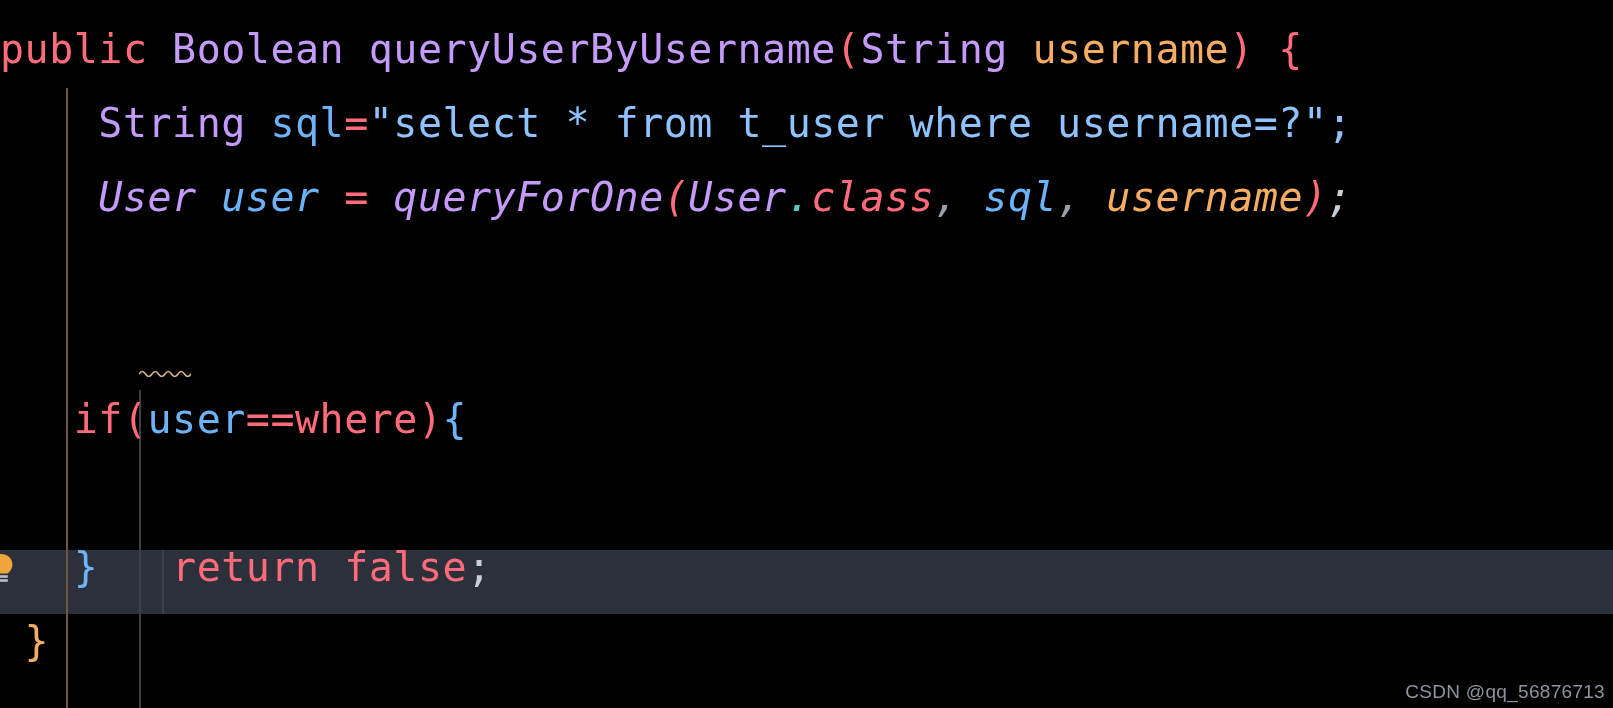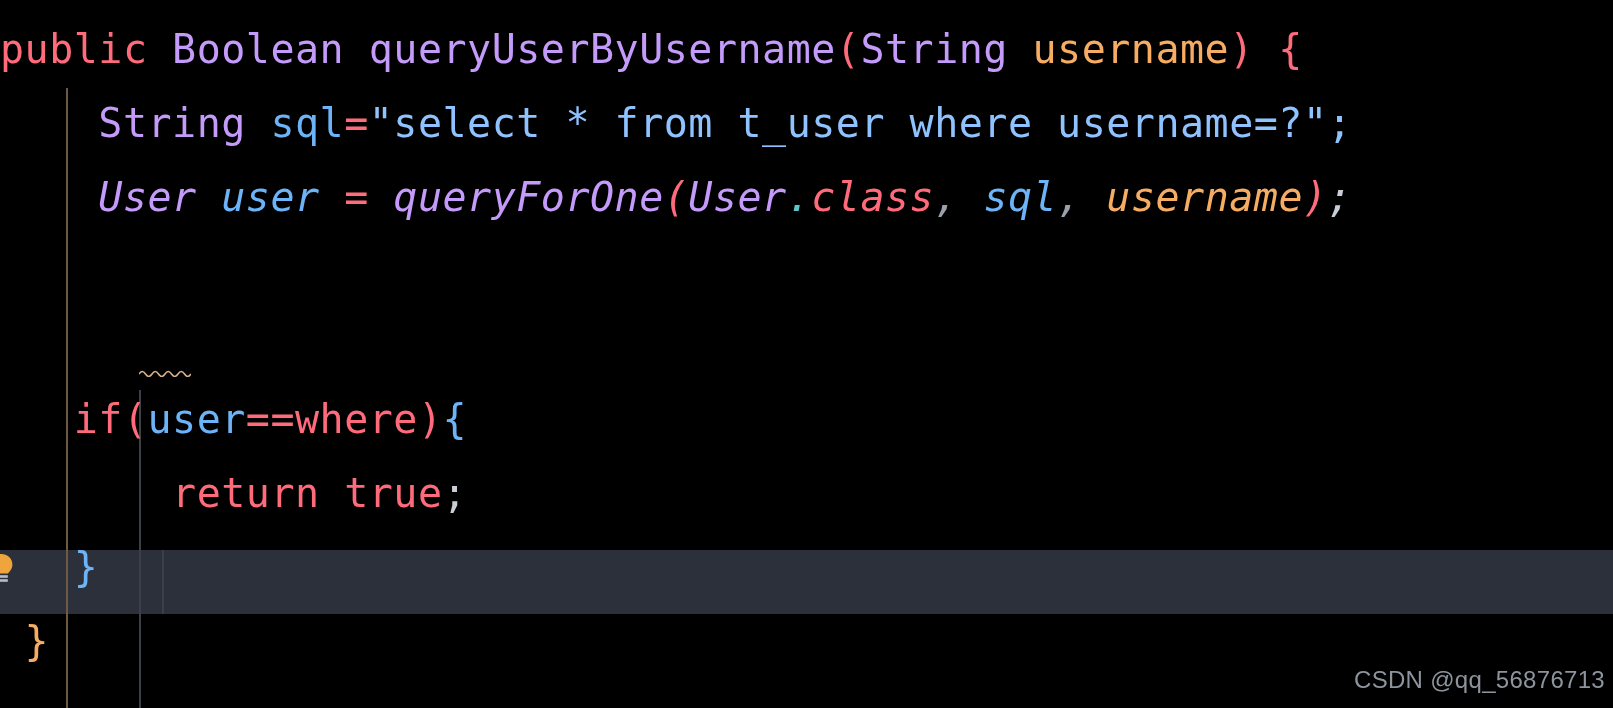--- a/index.html
+++ b/index.html
@@ -102,23 +102,23 @@
     top: 368px;
     width: 52px;
     height: 9px;
     pointer-events: none;
   }
 
   
   #watermark {
     position: absolute;
     right: 8px;
-    bottom: 14px;
+    bottom: 5px;
     font-family: "Liberation Sans", sans-serif;
-    font-size: 24px;
+    font-size: 19px;
     color: #8d949d;
     letter-spacing: 0.3px;
   }
 </style>
 </head>
 <body>
 
 <div id="editor">
 
   <div id="current-line-highlight"></div>
@@ -142,22 +142,22 @@
   <div class="code-line" id="line-2"><span class="txt tok-plain">    </span><span class="txt tok-type">String</span><span class="txt tok-plain"> </span><span class="txt tok-var">sql</span><span class="txt tok-punct">=</span><span class="txt tok-string">"select * from t_user where username=?"</span><span class="txt tok-string">;</span></div>
 
   <div class="code-line" id="line-3"><span class="txt tok-plain">    </span><span class="txt tok-type">User</span><span class="txt tok-plain"> </span><span class="txt tok-var">user</span><span class="txt tok-plain"> </span><span class="txt tok-punct">=</span><span class="txt tok-plain"> </span><span class="txt tok-method">queryForOne</span><span class="txt tok-punct">(</span><span class="txt tok-type">User</span><span class="txt tok-dot">.</span><span class="txt tok-keyword">class</span><span class="txt tok-comma">,</span><span class="txt tok-plain"> </span><span class="txt tok-var">sql</span><span class="txt tok-comma">,</span><span class="txt tok-plain"> </span><span class="txt tok-param">username</span><span class="txt tok-punct">)</span><span class="txt tok-semi">;</span></div>
 
   <div class="code-line" id="line-4"><span class="txt tok-plain"></span></div>
 
   <div class="code-line" id="line-5"><span class="txt tok-plain"></span></div>
 
   <div class="code-line" id="line-6"><span class="txt tok-plain">   </span><span class="txt tok-keyword squiggle">if</span><span class="txt tok-punct">(</span><span class="txt tok-var">user</span><span class="txt tok-punct">==</span><span class="txt tok-keyword">where</span><span class="txt tok-punct">)</span><span class="txt tok-brace-blue">{</span></div>
 
-  <div class="code-line" id="line-7"><span class="txt tok-plain">       </span><span class="txt tok-keyword">return</span><span class="txt tok-plain"> </span><span class="txt tok-keyword">true</span><span class="txt tok-semi">;</span></div>
 
   <div class="code-line" id="line-8"><span class="txt tok-plain">   </span><span class="txt tok-brace-blue">}</span></div>
 
+  <div class="code-line" id="line-9" style="top:530px"><span class="txt tok-plain">       </span><span class="txt tok-keyword">return</span><span class="txt tok-plain"> </span><span class="txt tok-keyword">false</span><span class="txt tok-semi">;</span></div>
 
   <div class="code-line" style="top:604px"><span class="txt tok-plain"> </span><span class="txt tok-brace-orng">}</span></div>
 
   <div id="watermark">CSDN @qq_56876713</div>
 
 </div>
 
 </body></html>

